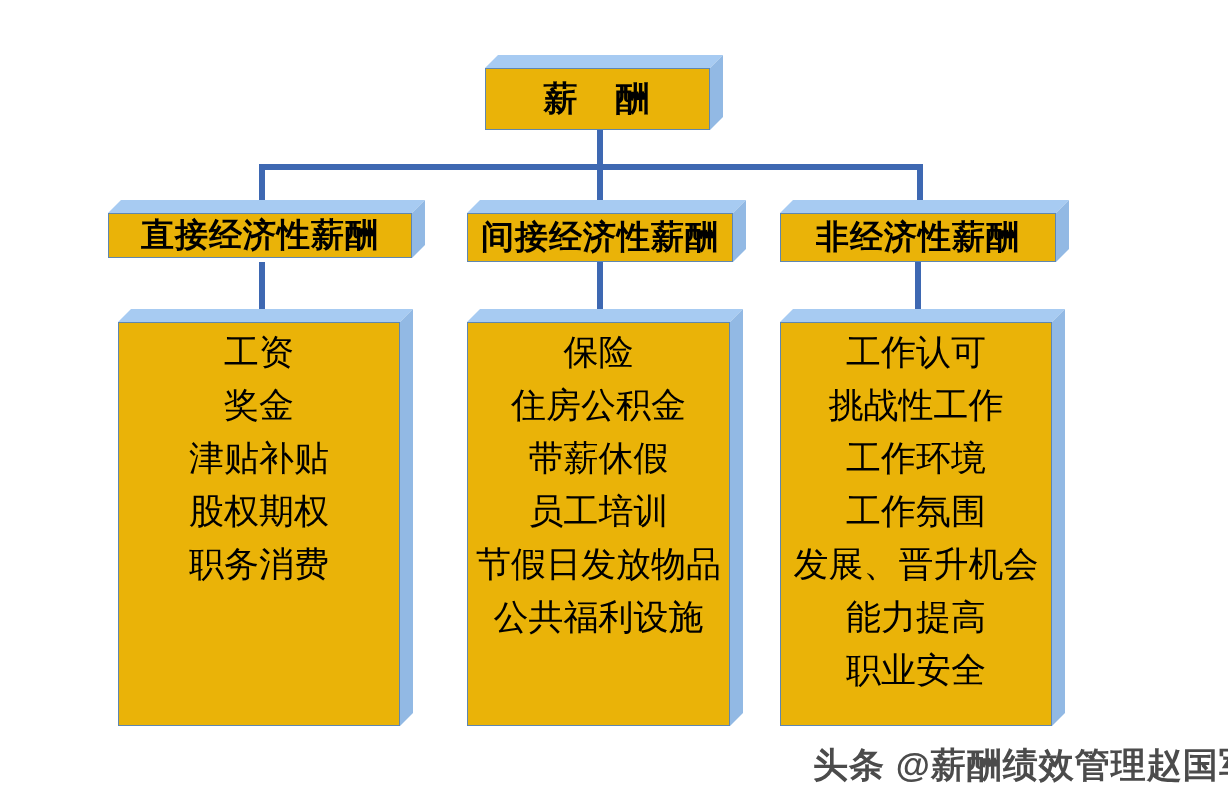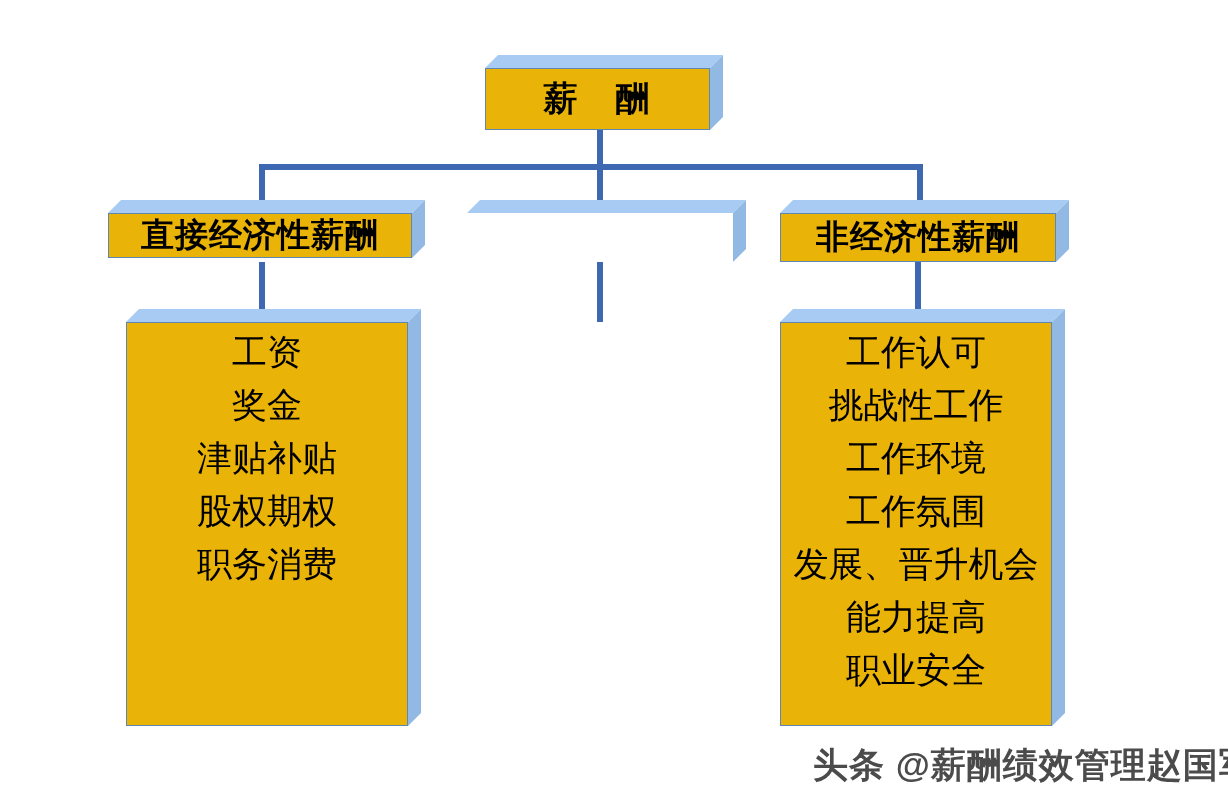--- a/index.html
+++ b/index.html
@@ -71,40 +71,53 @@
 
   <div class="box3d" style="left:108px;top:200px;width:317px;height:58px;">
     <div class="bevel-top"></div>
     <div class="bevel-right"></div>
     <div class="face header-face">直接经济性薪酬</div>
   </div>
 
   <div class="box3d" style="left:467px;top:200px;width:279px;height:62px;">
     <div class="bevel-top"></div>
     <div class="bevel-right"></div>
+    <div class="face header-face">间接经济性薪酬</div>
   </div>
 
   <div class="box3d" style="left:780px;top:200px;width:289px;height:62px;">
     <div class="bevel-top"></div>
     <div class="bevel-right"></div>
     <div class="face header-face">非经济性薪酬</div>
   </div>
 
-  <div class="box3d" style="left:126px;top:309px;width:295px;height:417px;">
+  <div class="box3d" style="left:118px;top:309px;width:295px;height:417px;">
     <div class="bevel-top"></div>
     <div class="bevel-right"></div>
     <div class="face list-face">
       <div class="list-item">工资</div>
       <div class="list-item">奖金</div>
       <div class="list-item">津贴补贴</div>
       <div class="list-item">股权期权</div>
       <div class="list-item">职务消费</div>
     </div>
   </div>
 
+  <div class="box3d" style="left:467px;top:309px;width:276px;height:417px;">
+    <div class="bevel-top"></div>
+    <div class="bevel-right"></div>
+    <div class="face list-face">
+      <div class="list-item">保险</div>
+      <div class="list-item">住房公积金</div>
+      <div class="list-item">带薪休假</div>
+      <div class="list-item">员工培训</div>
+      <div class="list-item">节假日发放物品</div>
+      <div class="list-item">公共福利设施</div>
+    </div>
+  </div>
 
   <div class="box3d" style="left:780px;top:309px;width:285px;height:417px;">
     <div class="bevel-top"></div>
     <div class="bevel-right"></div>
     <div class="face list-face">
       <div class="list-item">工作认可</div>
       <div class="list-item">挑战性工作</div>
       <div class="list-item">工作环境</div>
       <div class="list-item">工作氛围</div>
       <div class="list-item">发展、晋升机会</div>

